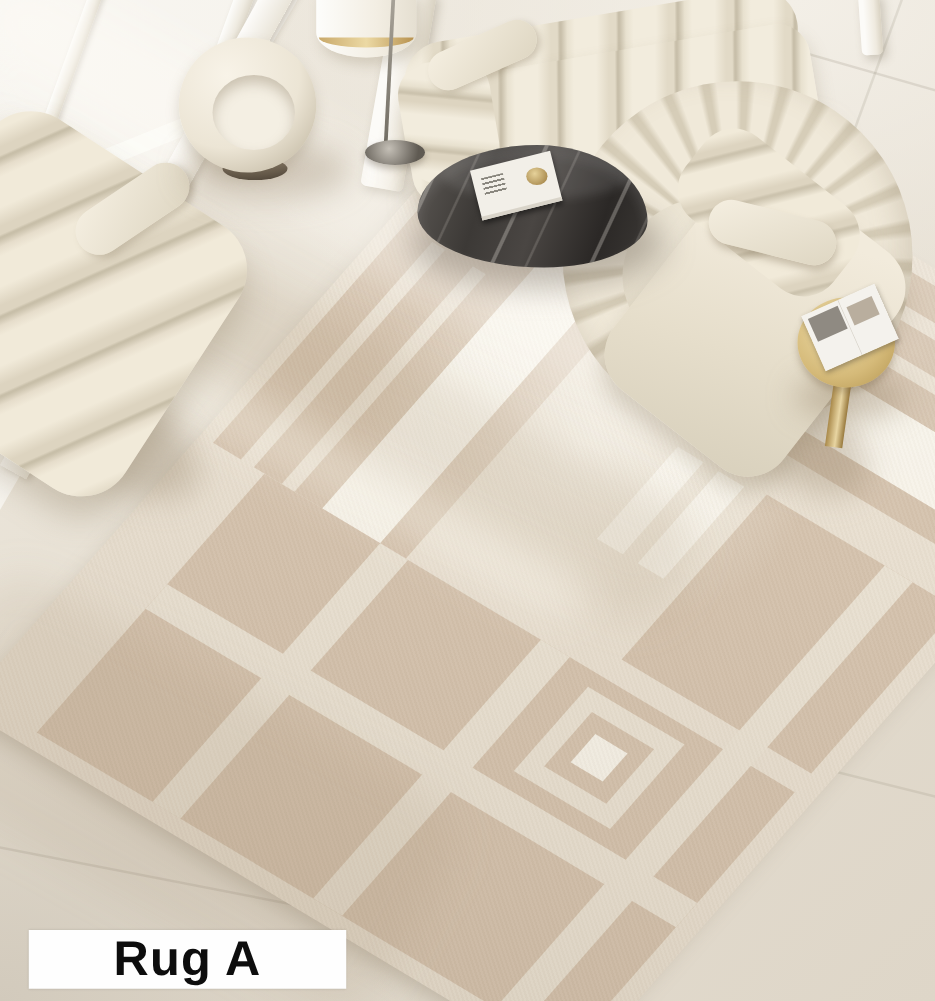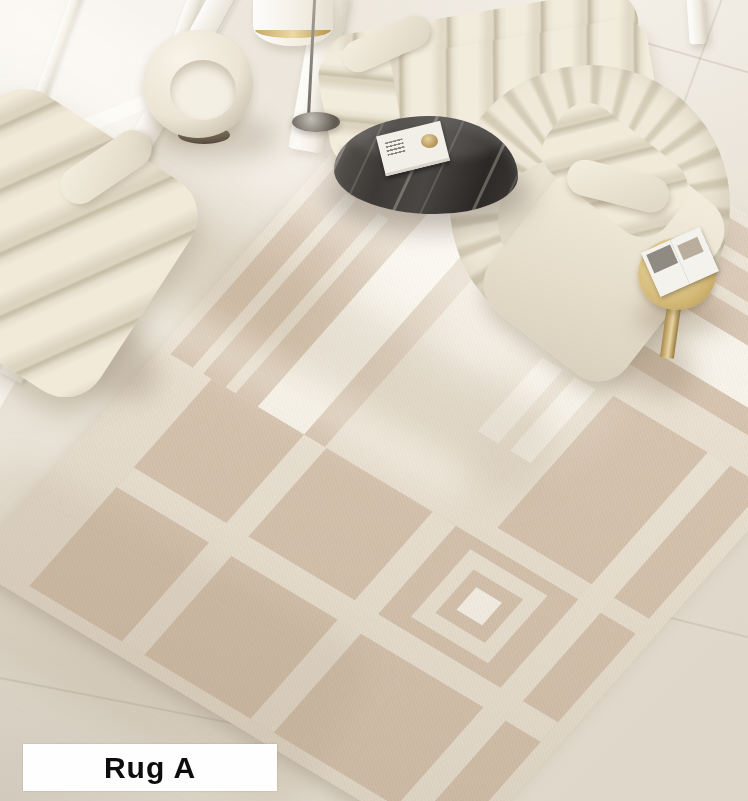--- a/index.html
+++ b/index.html
@@ -44,21 +44,21 @@
   .soft{background:linear-gradient(150deg,#f5efe1,#ded6c2);}
   .shadow-blob{background:rgba(150,132,106,.35);filter:blur(12px);border-radius:50%;}
   .fan{left:450px;top:65px;width:280px;height:280px;border-radius:50%;
     background:repeating-conic-gradient(from -85deg at 50% 50%,#f0e9d9 0deg 6.5deg,#d6cdb8 8.5deg 10.5deg,#efe8d8 13deg);
     box-shadow:inset -8px -10px 24px rgba(140,125,100,.25);}
   .fan-hub{left:498px;top:158px;width:138px;height:126px;border-radius:50%;
     background:radial-gradient(circle at 40% 35%,#f2ecdd,#e2dac7 75%);}
   
   .label{left:23px;top:744px;width:254px;height:47px;background:#fefefe;z-index:60;
     display:flex;align-items:center;justify-content:center;box-shadow:0 0 2px rgba(0,0,0,.15);}
-  .label span{font-size:30px;font-weight:700;color:#0d0d0d;letter-spacing:1px;}
+  .label span{font-size:39px;font-weight:700;color:#0d0d0d;letter-spacing:1px;}
 </style>
 </head>
 <body>
 
 <div class="abs floor"></div>
 
 <div class="abs grout" style="left:548px;top:44px;width:210px;height:2px;transform:rotate(16deg);opacity:.5;"></div>
 <div class="abs grout" style="left:700px;top:-14px;width:2px;height:140px;transform:rotate(20deg);opacity:.45;"></div>
 <div class="abs grout" style="left:-16px;top:706px;width:330px;height:2px;transform:rotate(11deg);opacity:.5;"></div>
 <div class="abs grout" style="left:498px;top:742px;width:2px;height:120px;transform:rotate(17deg);opacity:.5;"></div>

